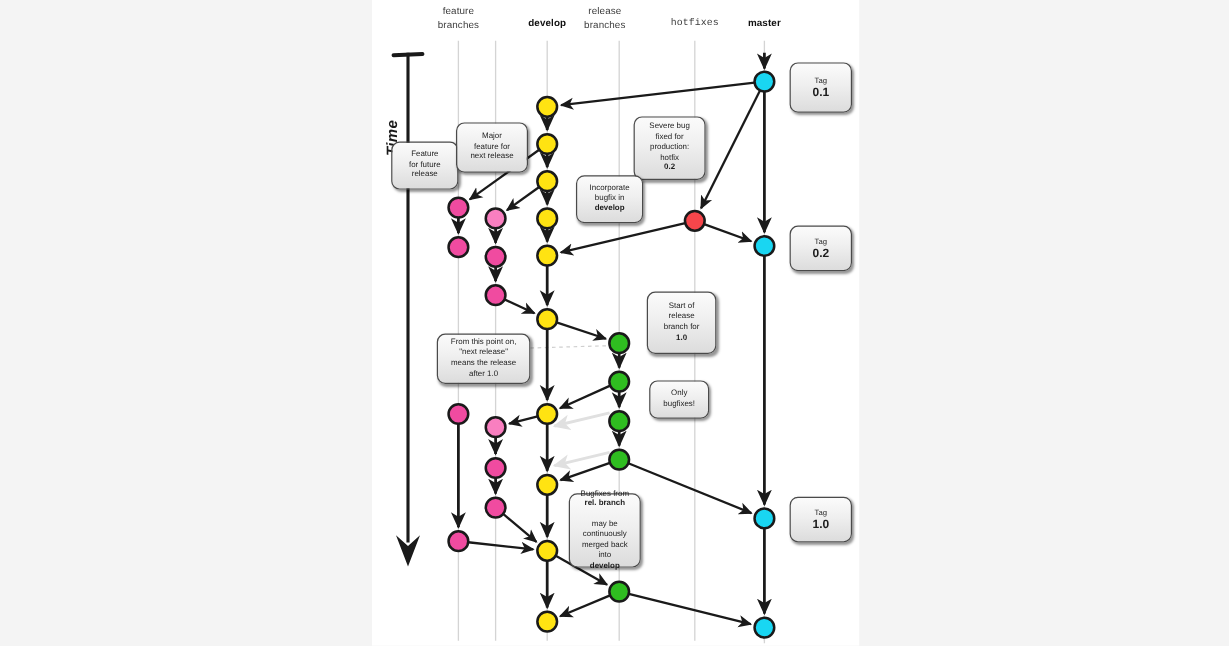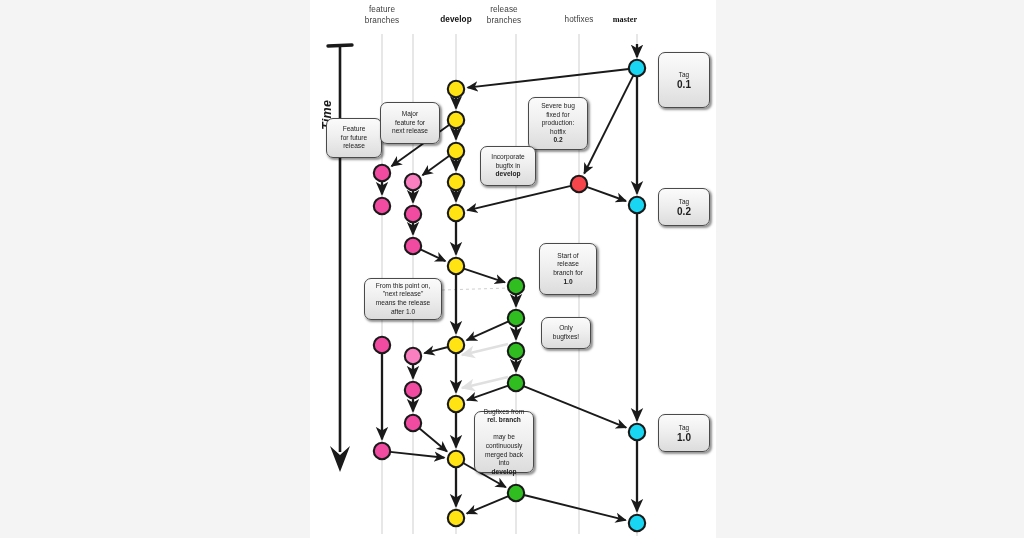--- a/index.html
+++ b/index.html
@@ -175,22 +175,22 @@
           <circle cx="206" cy="493" r="8.2" fill="#2FBD20" stroke="#1a1a1a" stroke-width="2.1"></circle>
         </g>
     </svg>
 
     <div id="lane-headers">
         <div class="lane-label" style="left: 32px; width: 80px; top: 4px;">feature
 branches</div>
         <div class="lane-label bold" style="left: 106px; width: 80px; top: 14px;">develop</div>
         <div class="lane-label" style="left: 154px; width: 80px; top: 4px;">release
 branches</div>
-        <div class="lane-label" style="left: 229px; width: 80px; top: 14px;">hotfixes</div>
-        <div class="lane-label bold" style="left: 275px; width: 80px; top: 14px; font-family: Liberation Serif, serif;">master</div>
+        <div class="lane-label" style="left: 229px; width: 80px; top: 14px; font-family: Liberation Mono, monospace;">hotfixes</div>
+        <div class="lane-label bold" style="left: 287px; width: 80px; top: 14px;">master</div>
       </div>
 
     <div class="time-label" id="time-label" style="left: 10px; top: 130px;">Time</div>
 
     <div id="callouts">
         <div class="callout" style="left: 16px; top: 118px; width: 56px; height: 40px;">
           <span>Feature
 for future
 release</span>
         </div>
@@ -227,21 +227,21 @@
 bugfixes!</span>
         </div>
         <div class="callout" style="left: 164px; top: 411px; width: 60px; height: 62px;">
           <span><span>Bugfixes from
 </span><b>rel. branch</b><span>
 may be
 continuously
 merged back
 into </span><b>develop</b></span>
         </div>
-        <div class="callout tagbox" style="left: 348px; top: 52px; width: 52px; height: 56px;">
+        <div class="callout tagbox" style="left: 348px; top: 52px; width: 52px; height: 42px;">
           <span>Tag<b class="tv">0.1</b></span>
         </div>
         <div class="callout tagbox" style="left: 348px; top: 188px; width: 52px; height: 38px;">
           <span>Tag<b class="tv">0.2</b></span>
         </div>
         <div class="callout tagbox" style="left: 348px; top: 414px; width: 52px; height: 38px;">
           <span>Tag<b class="tv">1.0</b></span>
         </div>
       </div>
 

